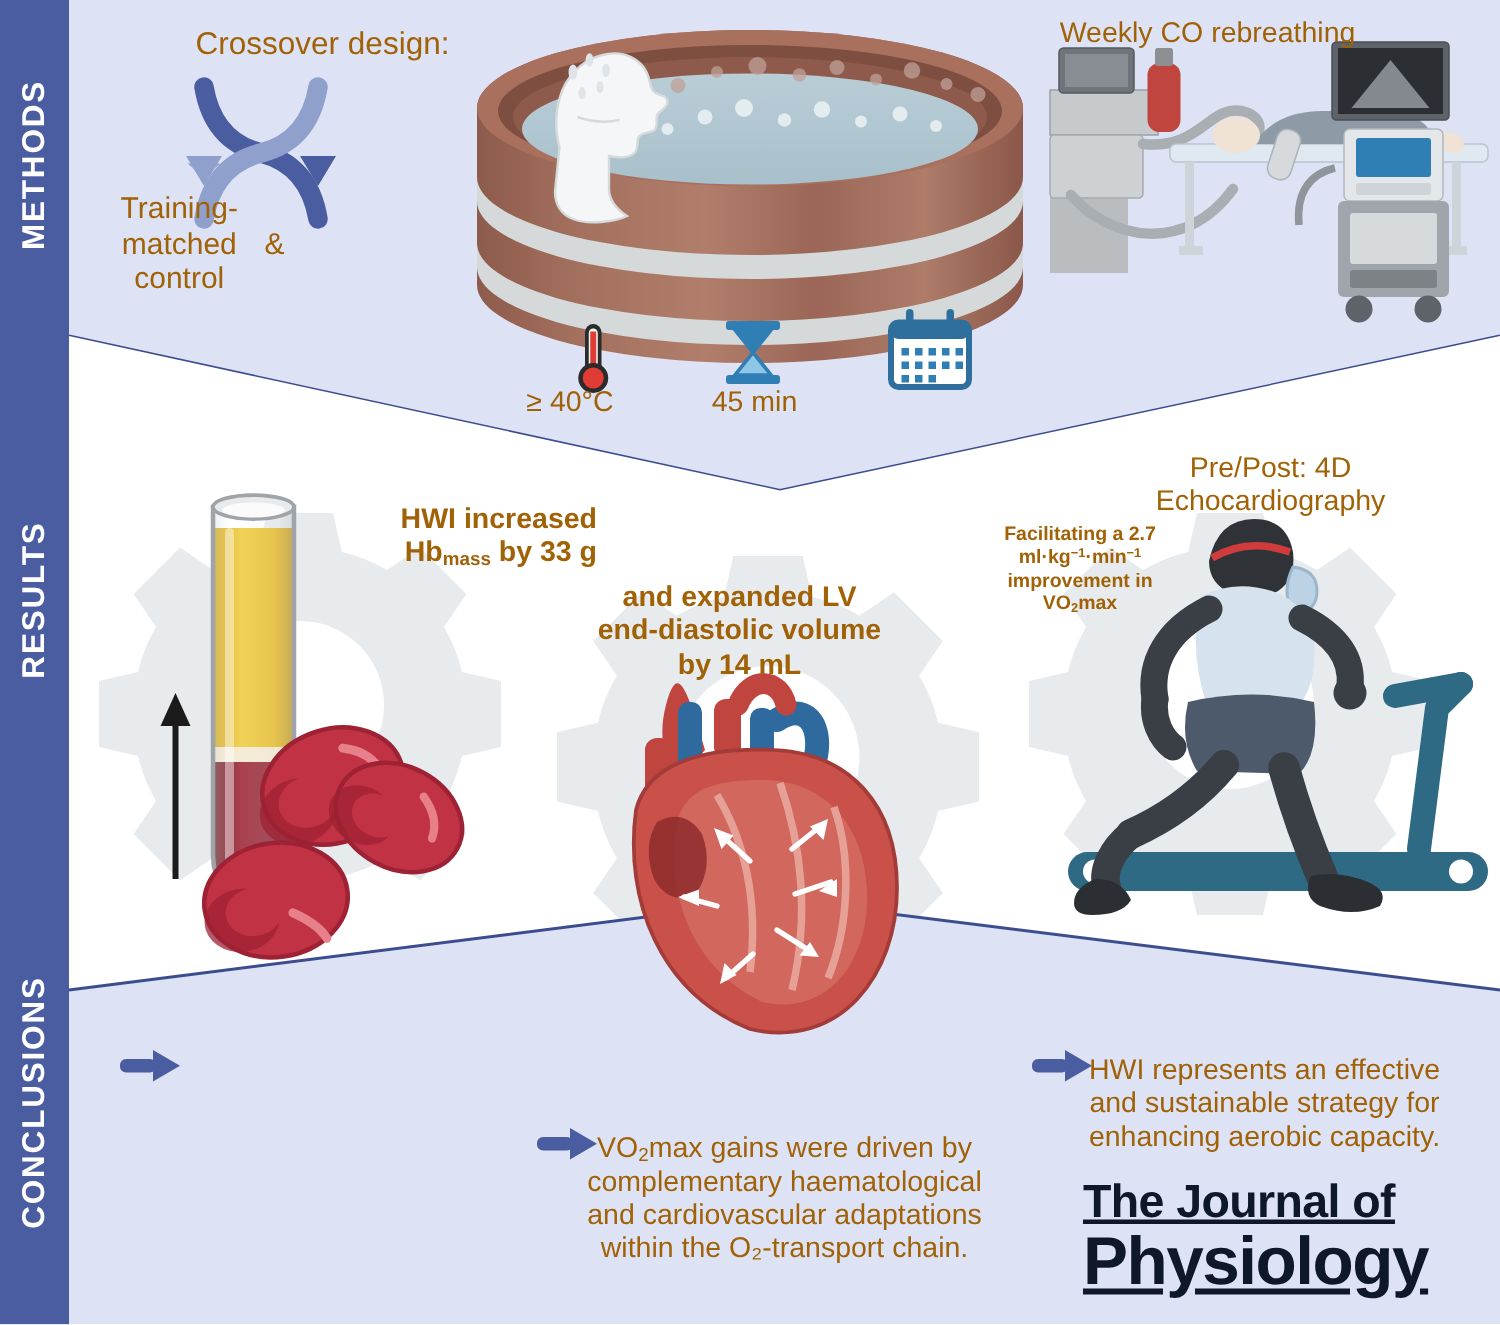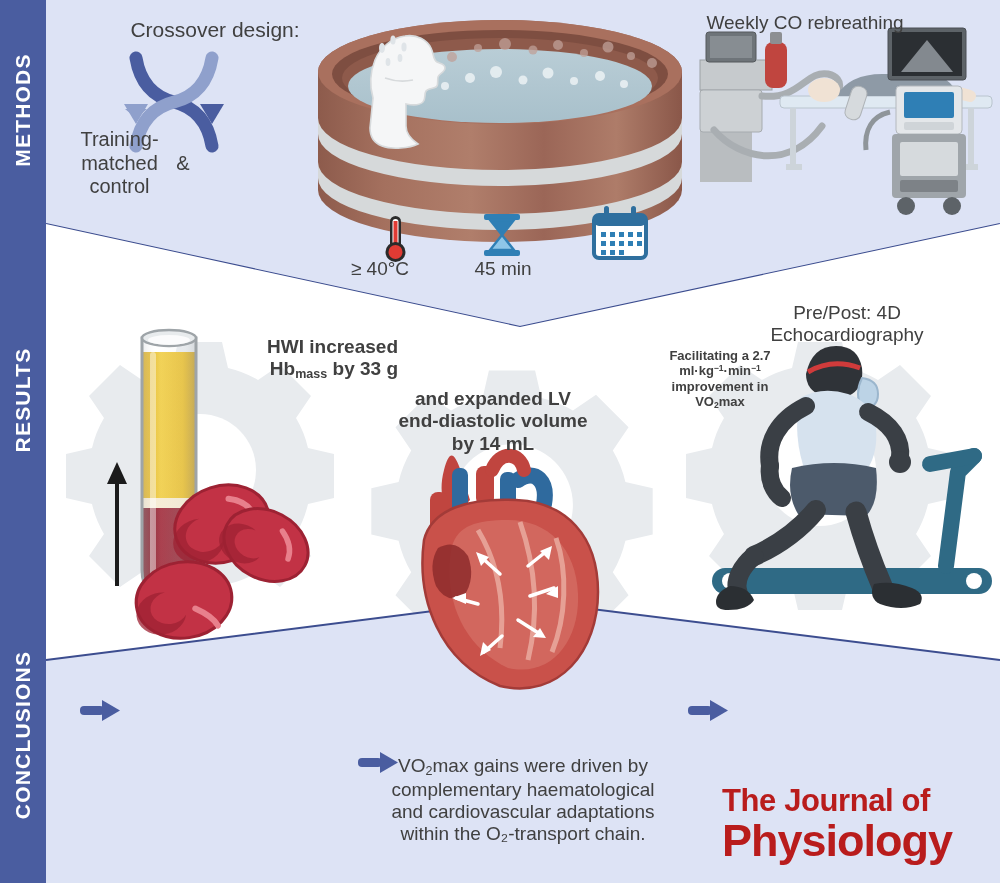--- a/index.html
+++ b/index.html
@@ -14,21 +14,21 @@
   
   #sidebar{position:absolute;left:0;top:0;width:46px;height:883px;background:#4a5da0;z-index:6;}
   .side-label{position:absolute;left:50%;transform-origin:center center;
      color:#ffffff;font-weight:bold;letter-spacing:1.2px;white-space:nowrap;
      font-size:21px;}
   #label-methods{top:110px;transform:translate(-50%,-50%) rotate(-90deg);}
   #label-results{top:400px;transform:translate(-50%,-50%) rotate(-90deg);}
   #label-conclusions{top:735px;transform:translate(-50%,-50%) rotate(-90deg);}
 
   
-  .txt{position:absolute;color:#404040;line-height:1.18;z-index:5;}
+  .txt{position:absolute;color:#a16207;line-height:1.18;z-index:5;}
 
   
   #m-crossover{left:90px;top:18px;width:250px;font-size:21px;text-align:center;}
   #m-control{left:52px;top:128px;width:135px;font-size:20px;text-align:center;}
   #m-amp{left:168px;top:152px;width:30px;font-size:20px;text-align:center;}
   #m-hwi{left:196px;top:128px;width:145px;font-size:20px;text-align:center;}
   #m-co{left:680px;top:12px;width:250px;font-size:19px;text-align:center;}
   #m-echo{left:752px;top:254px;width:190px;font-size:19px;text-align:center;}
 
   #m-temp{left:332px;top:258px;width:96px;font-size:19px;text-align:center;}
@@ -39,22 +39,22 @@
   #r-hb{left:198px;top:336px;width:200px;font-size:19px;font-weight:bold;text-align:right;}
   #r-lv{left:398px;top:388px;width:190px;font-size:19px;font-weight:bold;text-align:center;}
   #r-vo2{left:630px;top:348px;width:180px;font-size:13px;font-weight:bold;text-align:center;}
 
   
   #c1{left:108px;top:703px;width:220px;font-size:19px;text-align:center;}
   #c2{left:388px;top:755px;width:270px;font-size:19px;text-align:center;}
   #c3{left:718px;top:703px;width:250px;font-size:19px;text-align:center;}
 
   
-  #journal{position:absolute;left:722px;top:785px;z-index:7;color:#b91c1c;
-     line-height:1.0;text-align:left;}
+  #journal{position:absolute;left:722px;top:785px;z-index:7;color:#0f172a;
+     line-height:1.0;text-align:left;text-decoration:underline;}
   #journal .l1{font-size:31px;font-weight:bold;letter-spacing:-0.4px;}
   #journal .l2{font-size:45px;font-weight:bold;letter-spacing:-1.0px;margin-top:2px;}
 
   sub{font-size:0.66em;vertical-align:-0.22em;}
   sup{font-size:0.66em;vertical-align:0.42em;}
 </style>
 </head>
 <body>
 
 <div id="page">
@@ -428,19 +428,22 @@
     <span>ml·kg</span><sup>−1</sup><span>·min</span><sup>−1</sup><br>
     <span>improvement in</span><br>
     <span>VO</span><sub>2</sub><span>max</span>
   </div>
 
 
   <div class="txt" id="c2">
     <span></span><span>VO</span><sub>2</sub><span>max gains were driven by complementary haematological and cardiovascular adaptations within the O₂-transport chain.</span>
   </div>
 
+  <div class="txt" id="c3">
+    <span>HWI represents an effective and sustainable strategy for enhancing aerobic capacity.</span>
+  </div>
 
   <div id="journal">
     <div class="l1">The Journal of</div>
     <div class="l2">Physiology</div>
   </div>
 
 </div>
 
 </body></html>

